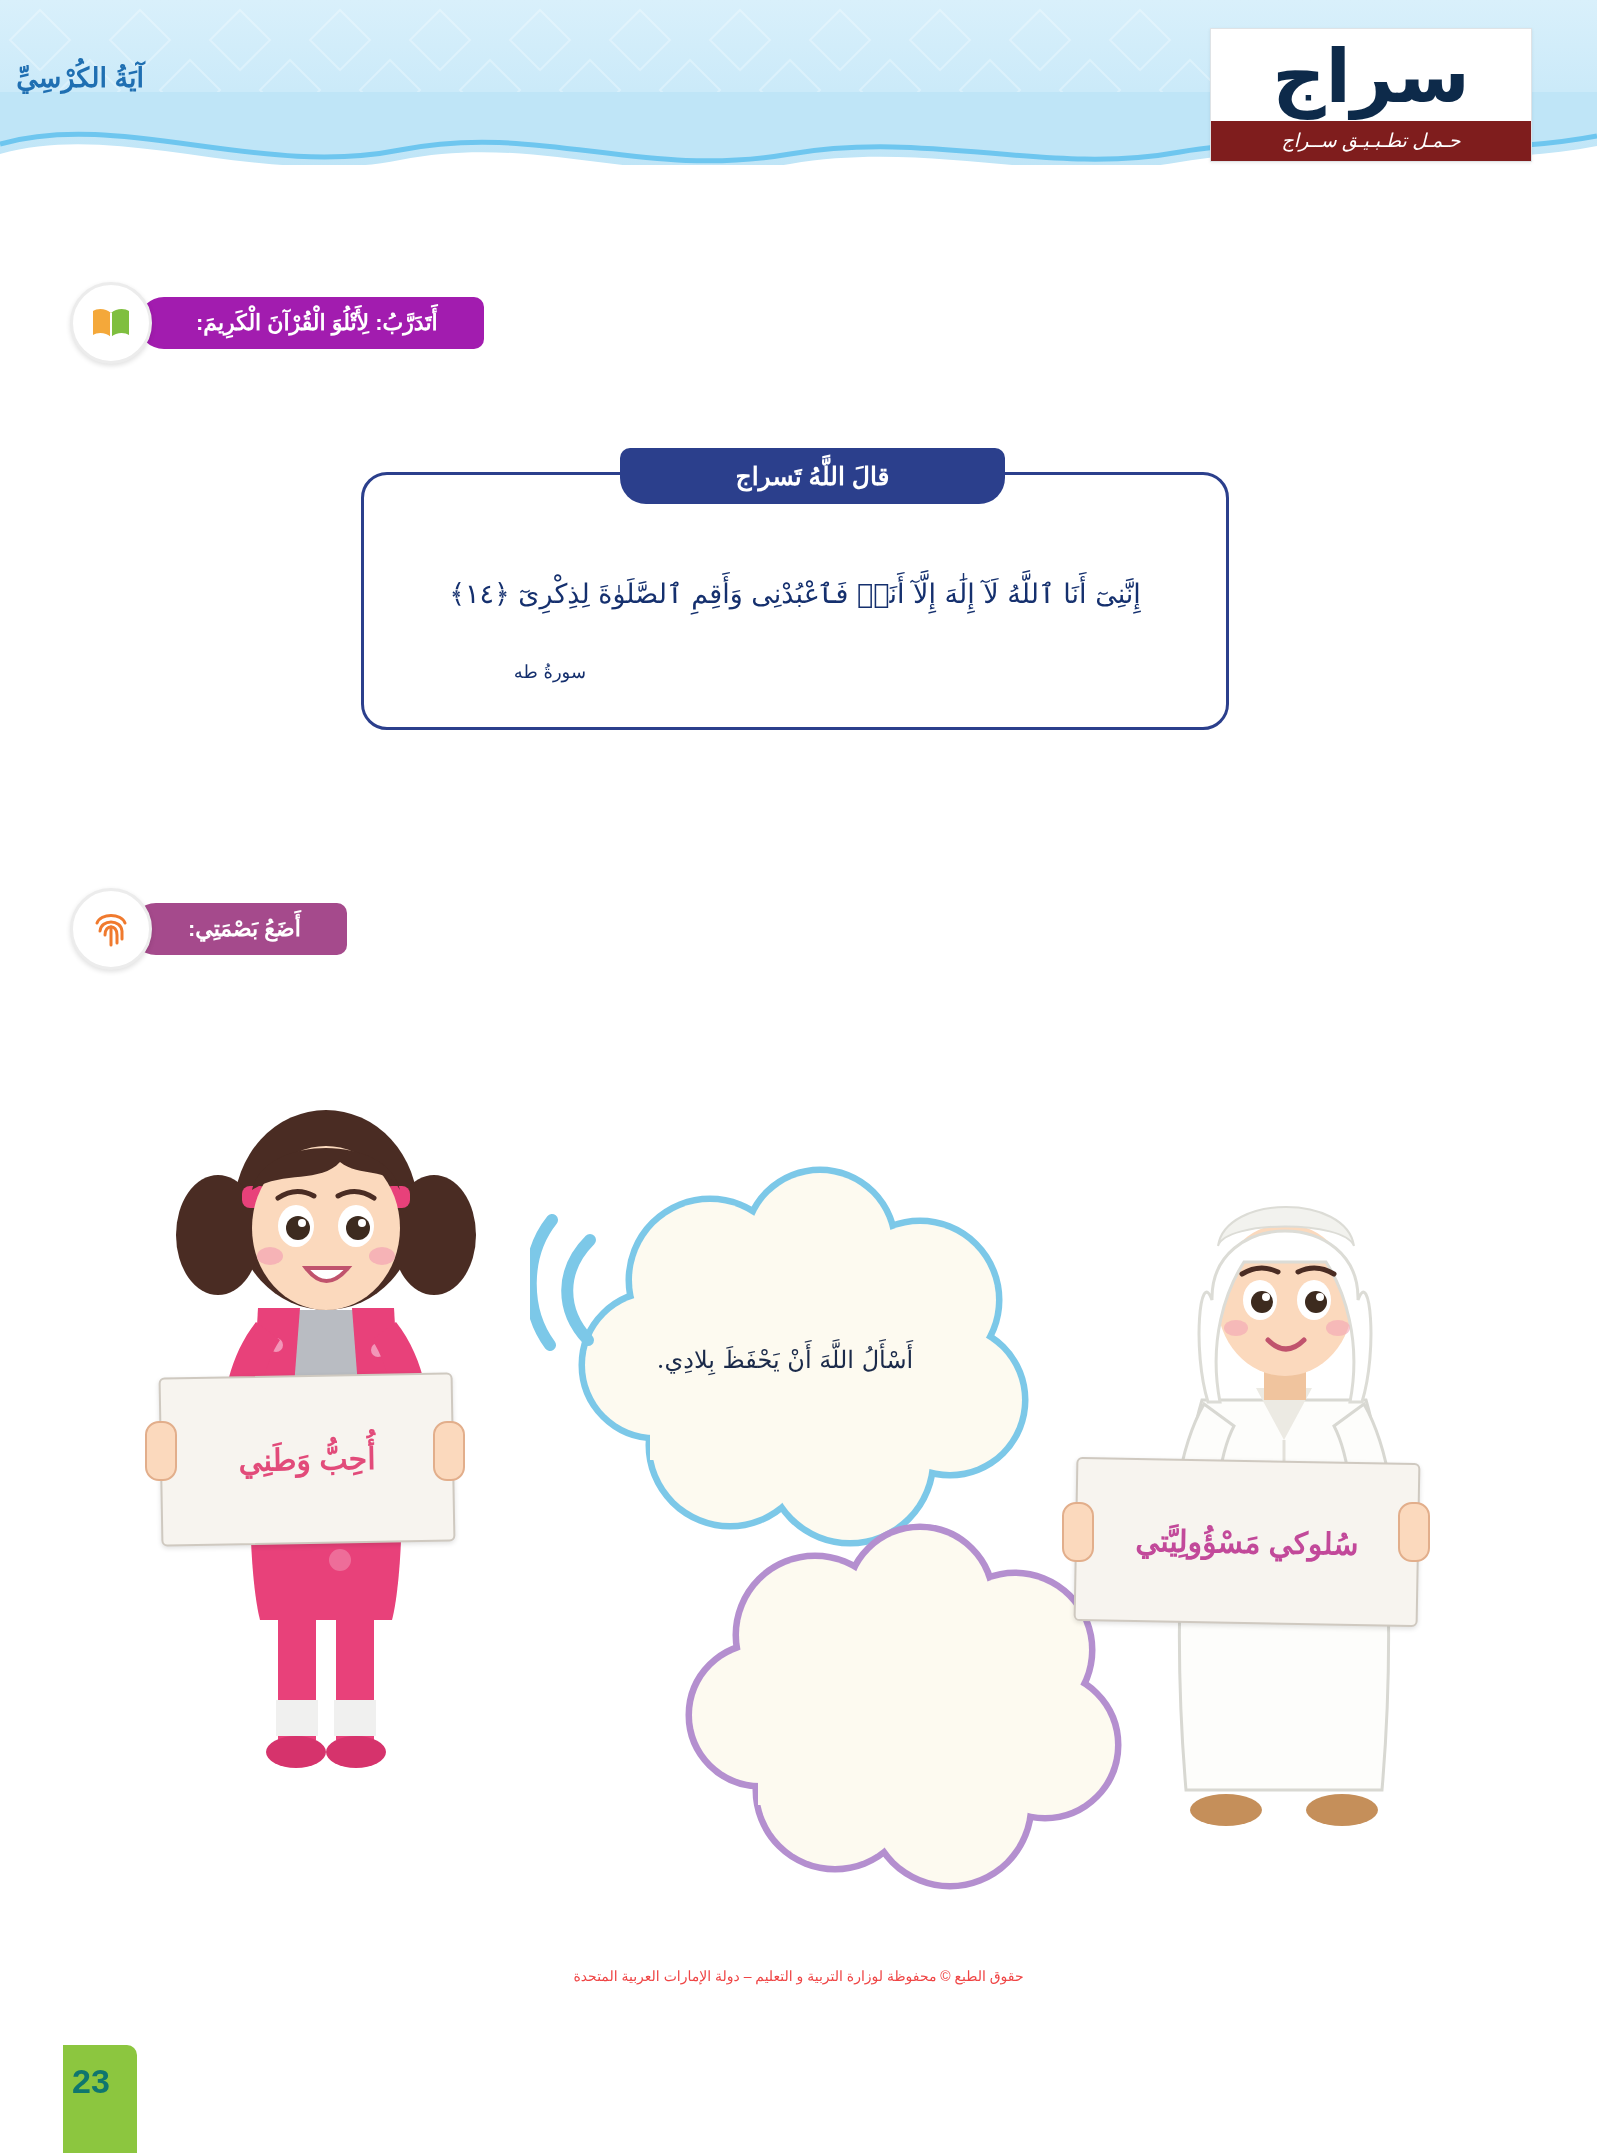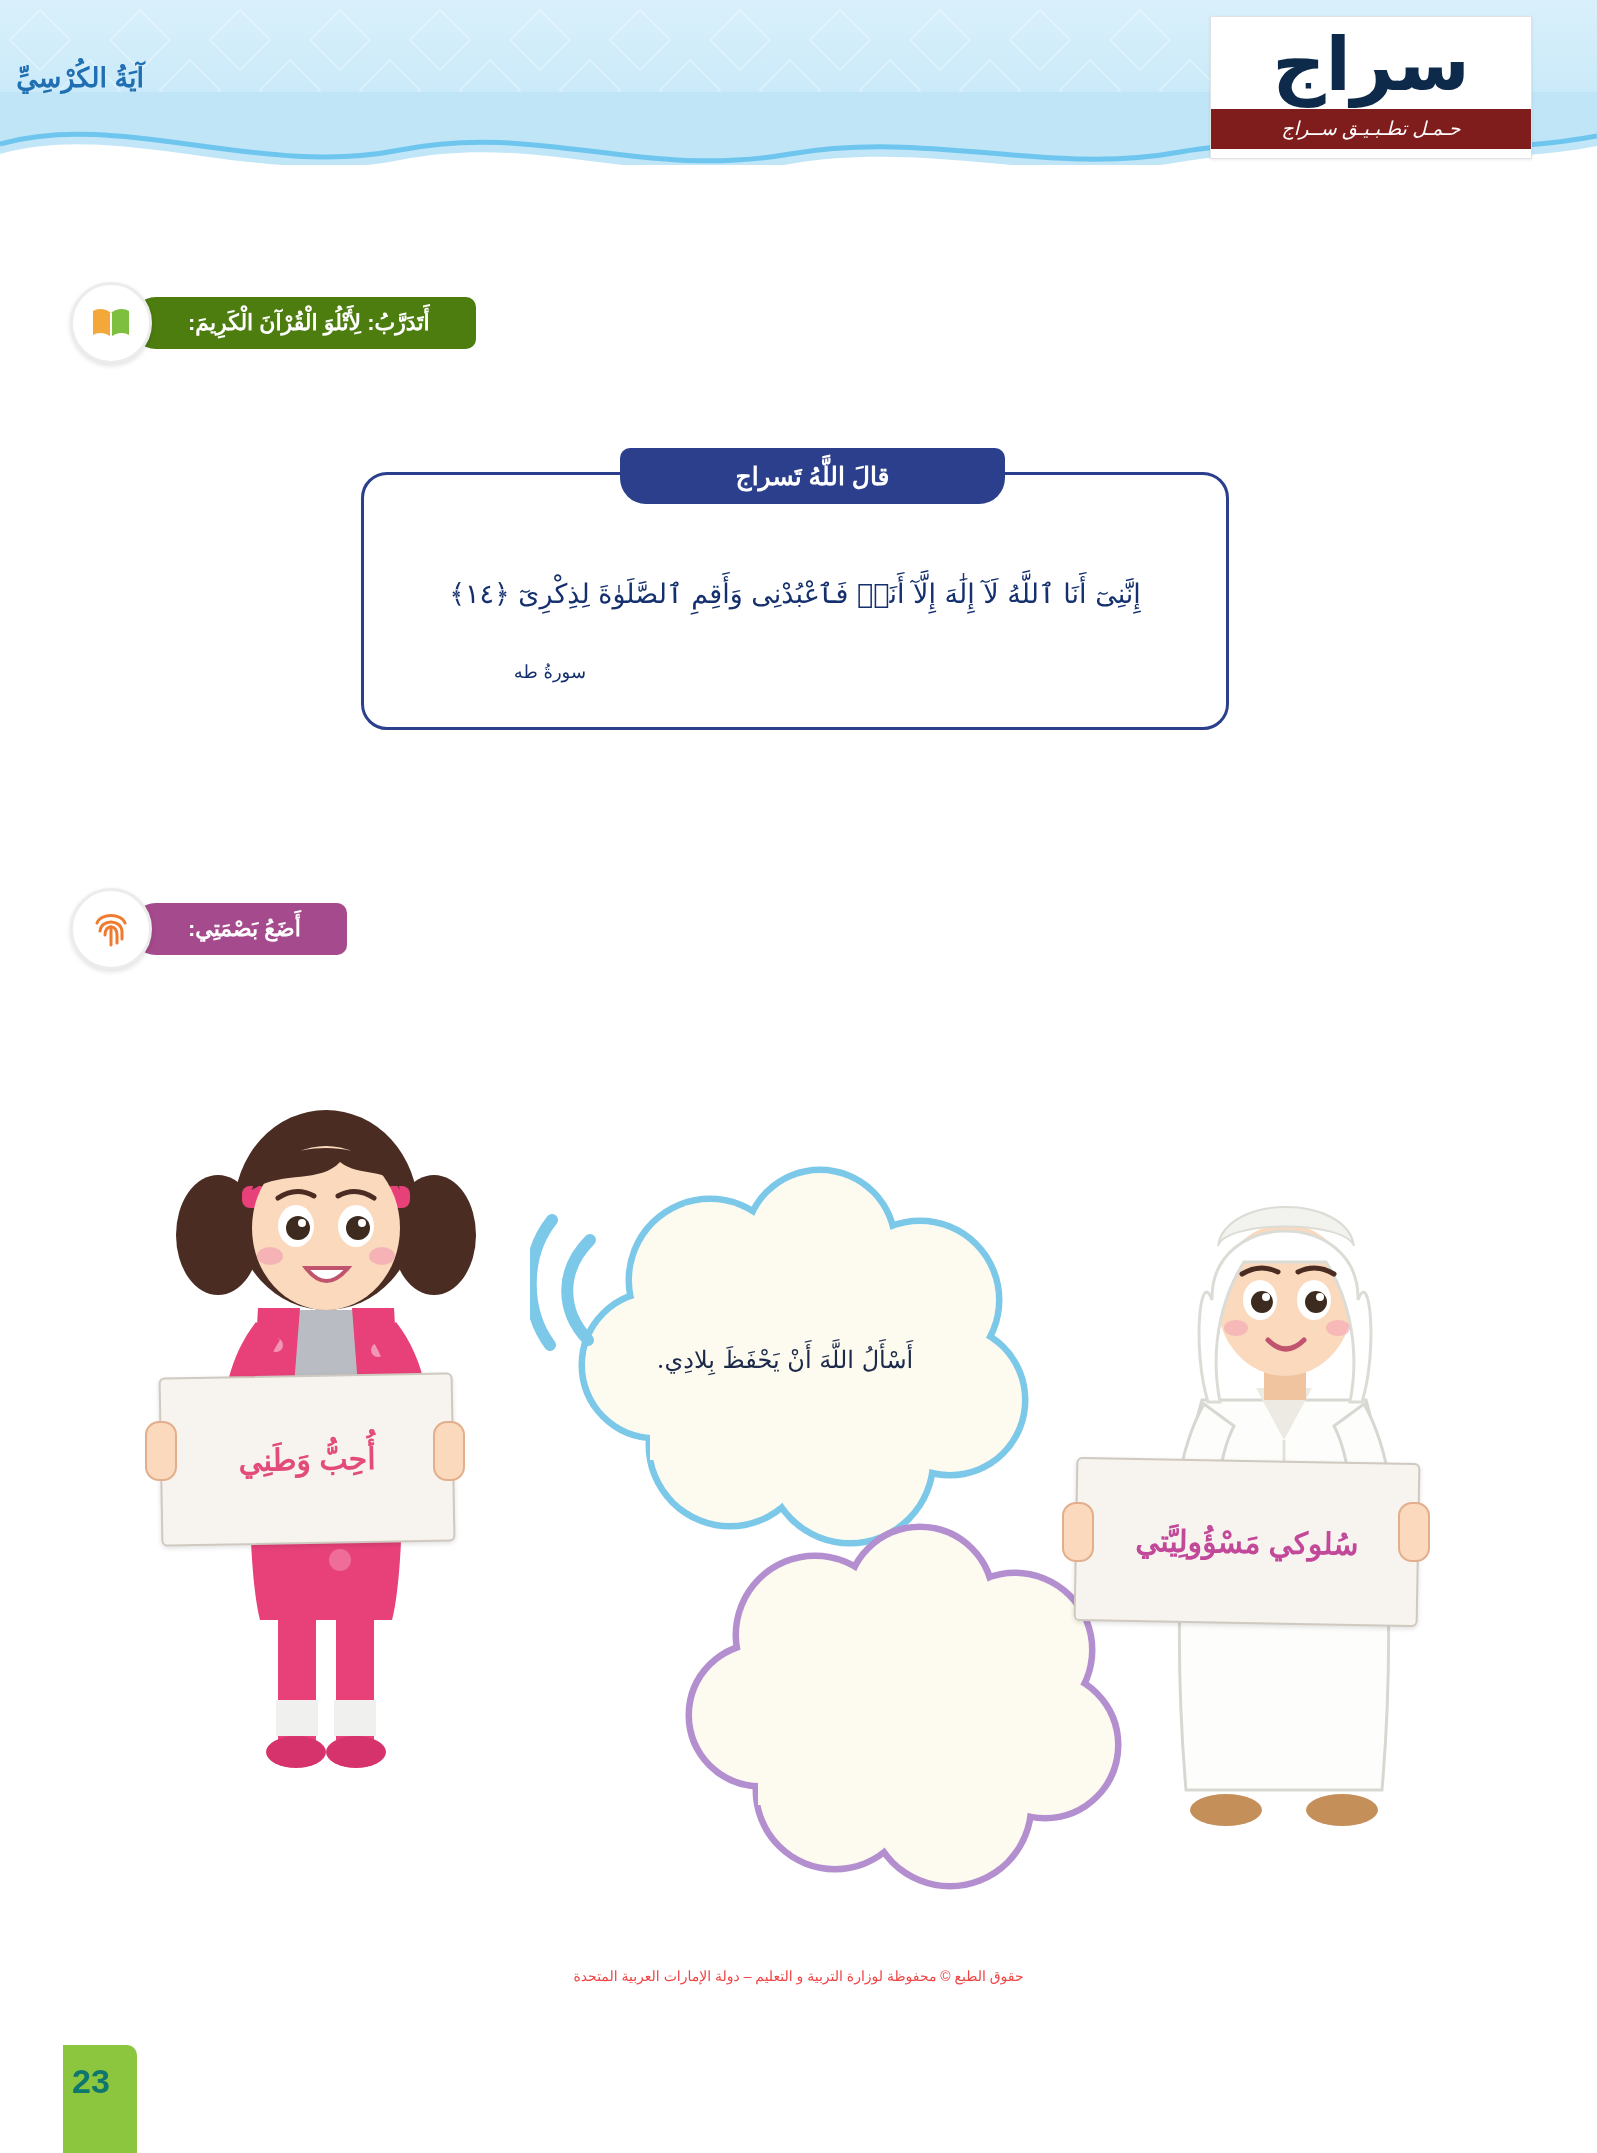--- a/index.html
+++ b/index.html
@@ -55,28 +55,28 @@
     font-size: 27px;
     font-weight: bold;
     letter-spacing: 0;
     white-space: nowrap;
     direction: rtl;
   }
 
   
   .siraj-box {
     position: absolute;
-    top: 16px;
+    top: 28px;
     left: 1210px;
     width: 320px;
     background: #ffffff;
     border: 1px solid #dfe3e6;
     box-shadow: 0 1px 3px rgba(0,0,0,.08);
     text-align: center;
-    padding: 6px 0 9px 0;
+    padding: 6px 0 0 0;
   }
   .siraj-word {
     font-family: "DejaVu Sans", sans-serif;
     font-size: 74px;
     line-height: .95;
     color: #0d2a4a;
     font-weight: bold;
     letter-spacing: 4px;
     direction: rtl;
     padding: 6px 0 10px;
@@ -96,21 +96,21 @@
     align-items: center;
     justify-content: center;
     padding: 0 46px 0 58px;
     color: #ffffff;
     font-size: 22px;
     font-weight: bold;
     border-radius: 26px 10px 10px 26px;
     direction: rtl;
     white-space: nowrap;
   }
-  .pill.green { background: #4d7c0f; }
+  .pill.green { background: #a21caf; margin-left: 8px; }
   .pill.purple { background: #a54a8c; }
 
   .pill-badge {
     width: 76px;
     height: 76px;
     border-radius: 50%;
     background: #ffffff;
     border: 3px solid #ececec;
     box-shadow: 0 2px 5px rgba(0,0,0,.12);
     display: flex;

